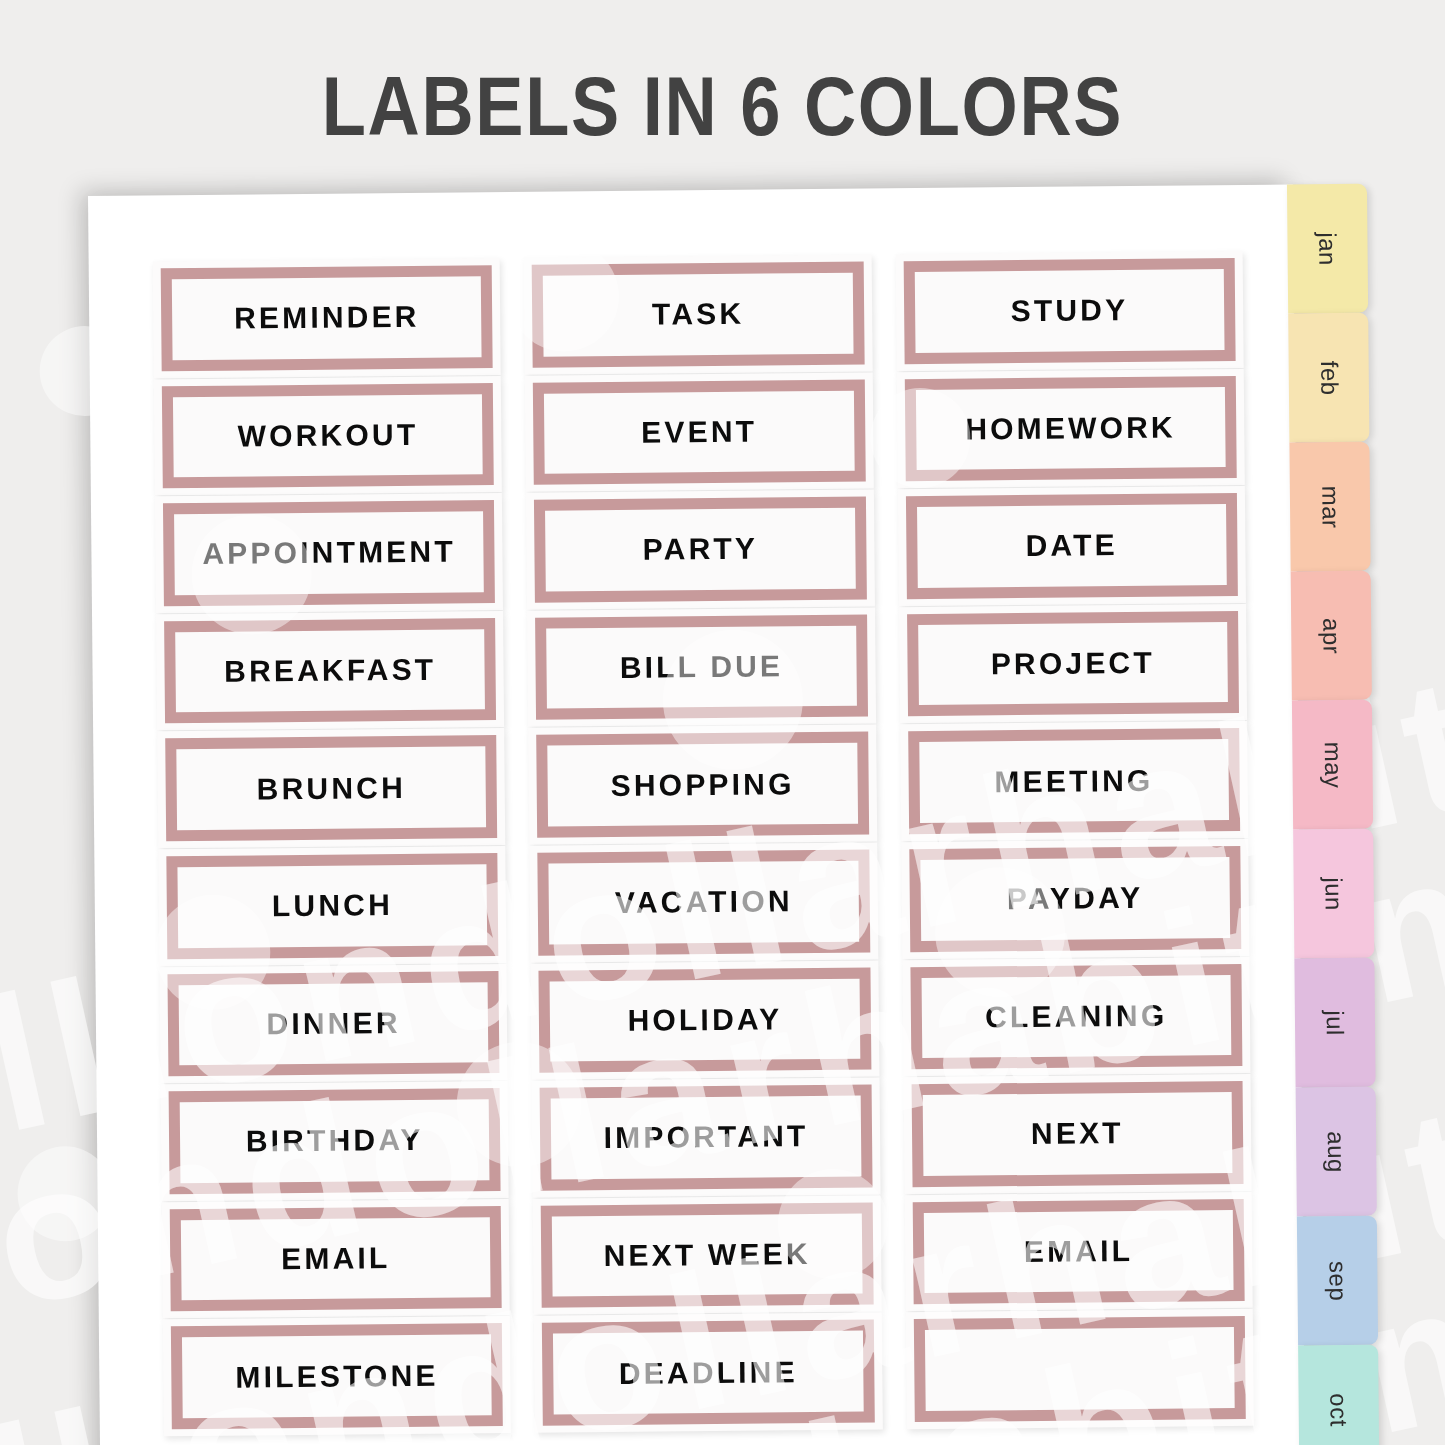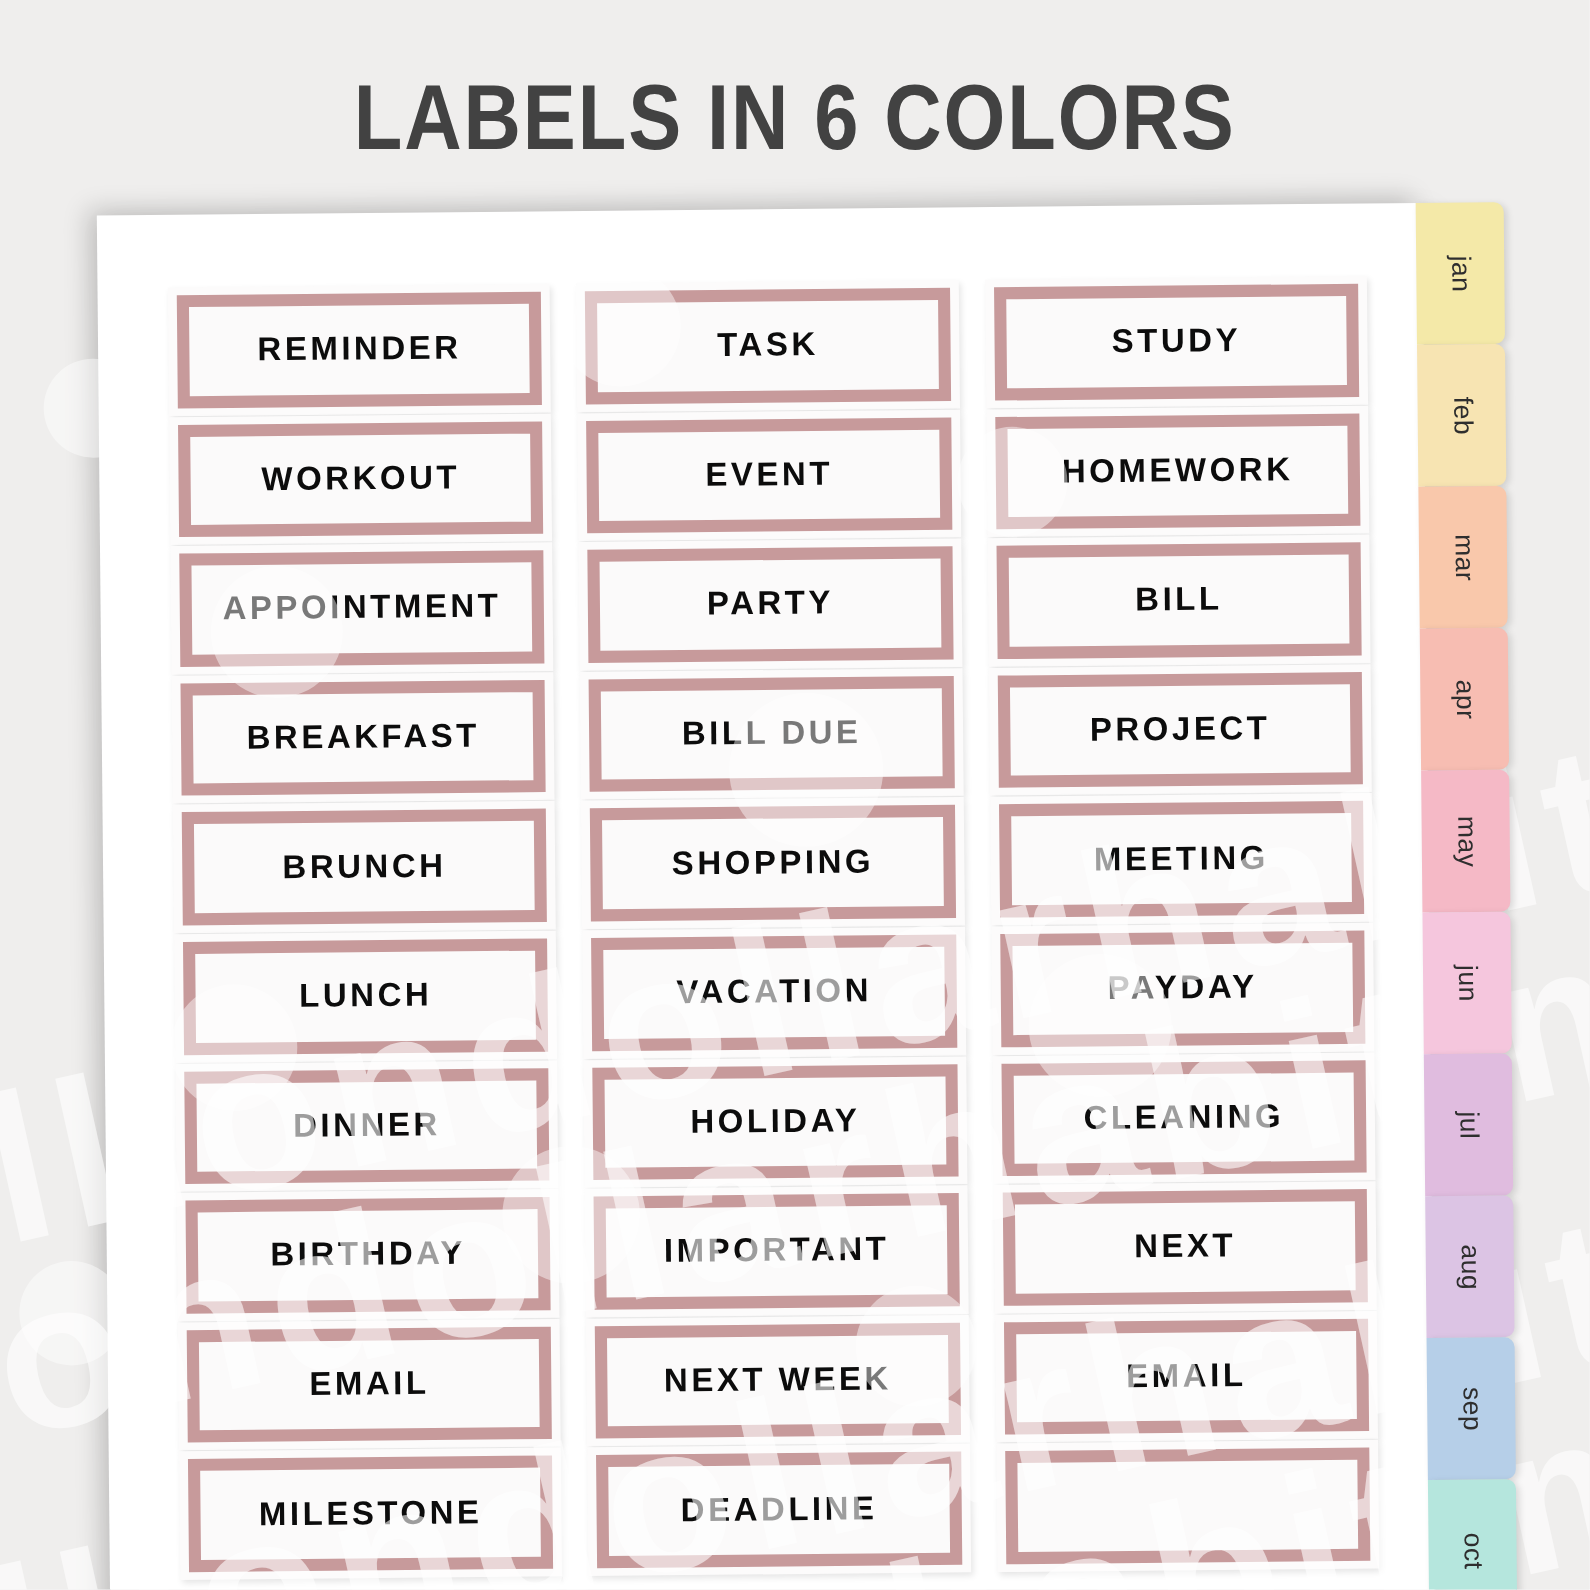--- a/index.html
+++ b/index.html
@@ -218,21 +218,21 @@
             <span class="label-text">APPOINTMENT</span>
           </div>
         </div>
         <div class="label-card">
           <div class="label-inner">
             <span class="label-text">PARTY</span>
           </div>
         </div>
         <div class="label-card">
           <div class="label-inner">
-            <span class="label-text">BILL</span>
+            <span class="label-text">DATE</span>
           </div>
         </div>
         <div class="label-card">
           <div class="label-inner">
             <span class="label-text">BREAKFAST</span>
           </div>
         </div>
         <div class="label-card">
           <div class="label-inner">
             <span class="label-text">BILL DUE</span>

